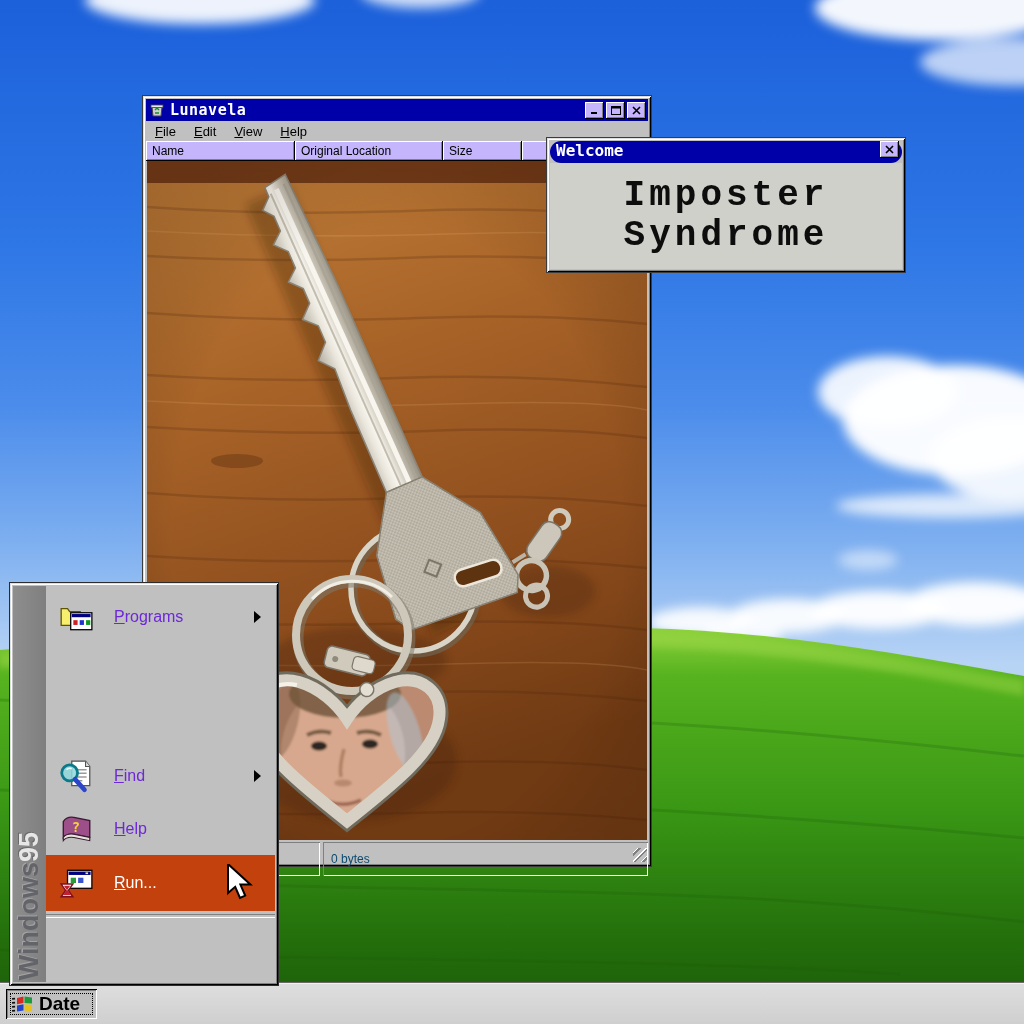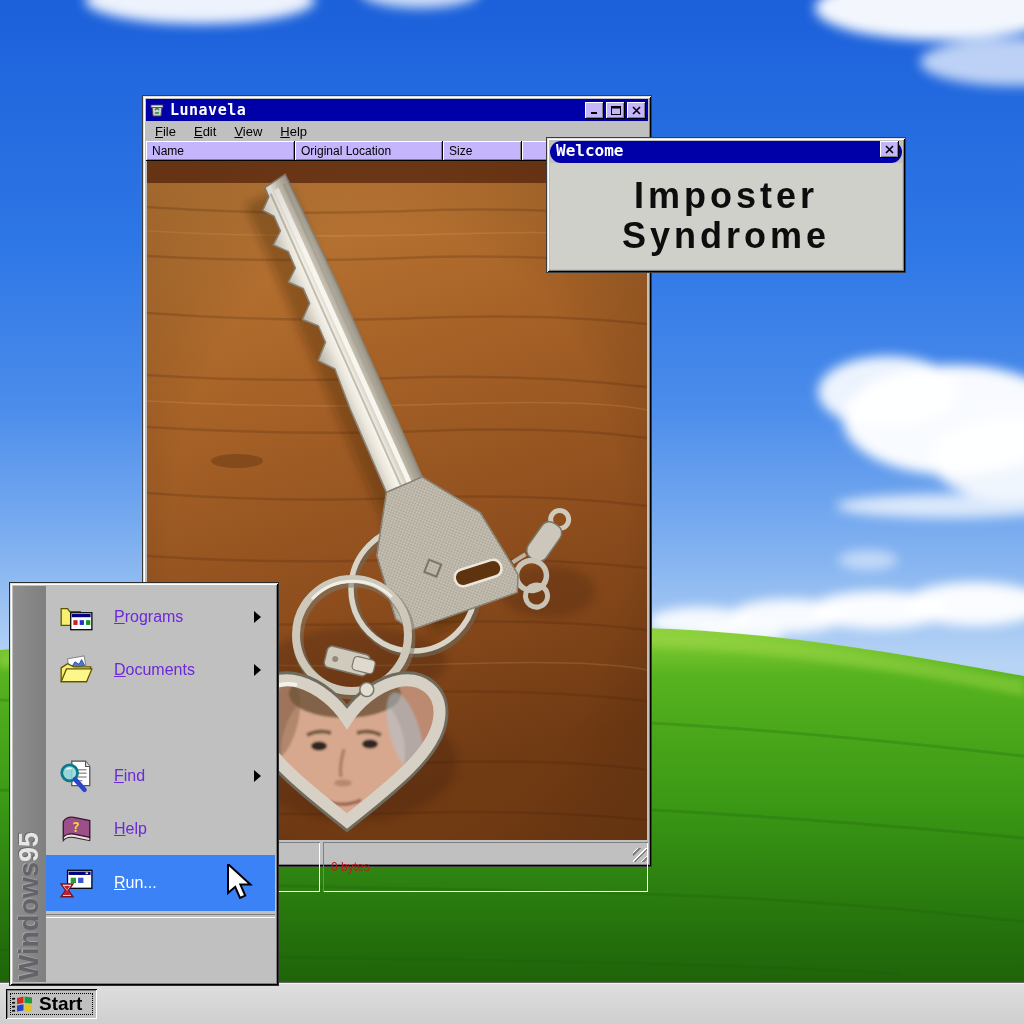--- a/index.html
+++ b/index.html
@@ -39,51 +39,51 @@
     font-family:"DejaVu Sans Mono", monospace; letter-spacing:0.5px; }
   .tb-btn { width:19px; height:17px; margin-left:2px; display:flex; align-items:center; justify-content:center; }
   #explorer-menubar { left:3px; top:25px; right:3px; height:20px; display:flex; align-items:center; font-size:13px; color:#000000; }
   .menu-item { padding:2px 9px; }
   .menu-item .ul { text-decoration:underline; }
   #explorer-headers { left:3px; top:45px; right:3px; height:20px; display:flex; }
   .col-h { height:20px; font-size:12px; color:#000; display:flex; align-items:center; padding:0 6px; }
   #col-size { justify-content:flex-end; }
   #photo-wrap { left:4px; top:65px; width:500px; height:680px; background:#8d4d1d; overflow:hidden; }
   #explorer-status { left:3px; right:3px; bottom:3px; height:21px; display:flex; gap:3px; padding-top:2px; background:#c0c0c0; }
-  .status-cell { height:18px; font-size:12px; color:#b91c1c; display:flex; align-items:center; padding:16px 8px; }
+  .status-cell { height:18px; font-size:12px; color:#0c4a6e; display:flex; align-items:center; padding:8px 8px; }
   #status-left { width:158px; }
   #status-right { flex:1; }
   #grip { right:4px; bottom:4px; width:14px; height:14px;
     background: repeating-linear-gradient(135deg, transparent 0 3px, #fff 3px 4px, #808080 4px 6px); }
 
   
   #welcome { left:547px; top:138px; width:358px; height:134px; z-index:20; outline:1px solid #3c3c3c; }
   #welcome-titlebar { left:3px; top:3px; right:3px; height:22px; background:#0000a8;
     display:flex; align-items:flex-start; padding:0 3px 0 6px;border-radius:11px; }
   #welcome-title { color:#fff; font-family:"DejaVu Sans Mono", monospace; font-weight:bold; font-size:16px; flex:1; }
   #welcome-body { left:3px; top:25px; right:3px; bottom:3px; background:#cfd0ca;
     display:flex; flex-direction:column; align-items:center; justify-content:center; }
-  .pixel-line { font-family:Liberation Sans, sans-serif; font-weight:bold; font-size:36px;
+  .pixel-line { font-family:Liberation Mono, monospace; font-weight:bold; font-size:36px;
     letter-spacing:4px; color:#0d0d0d; line-height:40px; }
 
   
   #startmenu { left:10px; top:583px; width:268px; height:402px; z-index:40; outline:1px solid #2c2c2c; }
   #startmenu-sidebar { left:3px; top:3px; bottom:3px; width:33px;
     background:linear-gradient(90deg,#8e8e8e,#7f7f7f); }
   #brand { position:absolute; bottom:2px; left:2px; writing-mode:vertical-rl; transform:rotate(180deg);
     font-weight:bold; font-size:27px; line-height:29px; }
   #brand-name { color:#63636a; text-shadow:1px -1px 0 #a3a3a3; }
   #brand-ver { color:#e6e6e6; text-shadow:1px -1px 0 #6a6a6a; font-weight:bold; }
   .sm-item { position:absolute; left:36px; right:3px; display:flex; align-items:center; color:#6d28d9; }
   .sm-icon { width:36px; height:36px; margin-left:12px; flex:0 0 36px; }
   .sm-label { font-size:16px; margin-left:20px; flex:1; }
   .sm-label .ul { text-decoration:underline; }
   .sm-arrow { width:0; height:0; border-left:7px solid #000; border-top:6px solid transparent;
     border-bottom:6px solid transparent; margin-right:14px; }
-  .sm-item.hl { background:#3b82f6; color:#fff; }
+  .sm-item.hl { background:#c2410c; color:#fff; }
   #sm-sep { position:absolute; left:36px; right:3px; height:2px;
     border-top:1px solid #808080; border-bottom:1px solid #fff; }
 
   
   #taskbar { left:0; bottom:0; width:1024px; height:40px; z-index:30;
     background:linear-gradient(180deg,#dedede,#cfcfcf); border-top:1px solid #f2f2f2;
     box-shadow:0 -1px 0 #6a6a6a; }
   #start-button { position:absolute; left:6px; top:5px; width:86px; height:30px;
     display:flex; align-items:center; padding-left:5px;
     outline:1px dotted #000; outline-offset:-5px; }
@@ -354,32 +354,20 @@
         <rect x="12" y="13" width="20" height="16" fill="#fff" stroke="#000" stroke-width="1.2"></rect>
         <rect x="13" y="14.2" width="17.8" height="3" fill="#000080"></rect>
         <rect x="14.5" y="20" width="4" height="4.5" fill="#cc2222"></rect>
         <rect x="20.5" y="20" width="4" height="4.5" fill="#2233cc"></rect>
         <rect x="26.5" y="20" width="4" height="4.5" fill="#119922"></rect>
       </svg>
       <span class="sm-label"><span></span><span class="ul">P</span><span>rograms</span></span>
       <span class="sm-arrow"></span>
     </div>
 
-    <div class="sm-item" style="top:60px;height:53px">
-      <svg class="sm-icon" viewBox="0 0 34 34">
-        <g transform="rotate(-10 18 12)">
-          <rect x="10" y="5" width="16" height="13" fill="#fff" stroke="#888" stroke-width="1"></rect>
-          <path d="M12 14 l4.5 -5 l3.5 3 l3 -4 l2 6 Z" fill="#4d79d6" stroke="#2a4f9a" stroke-width="0.8"></path>
-        </g>
-        <path d="M3 15 L9 11 L15 14 L31 14 L27 28 L3 28 Z" fill="#f8ef6f" stroke="#5d5400" stroke-width="1.2"></path>
-        <path d="M3 28 L8 16 L32 16 L27 28 Z" fill="#fdf68a" stroke="#5d5400" stroke-width="1.2"></path>
-      </svg>
-      <span class="sm-label"><span></span><span class="ul">D</span><span>ocuments</span></span>
-      <span class="sm-arrow"></span>
-    </div>
 
 
     <div class="sm-item" style="top:166px;height:53px">
       <svg class="sm-icon" viewBox="0 0 34 34">
         <path d="M13 3 L26 3 L30 8 L30 26 L13 26 Z" fill="#fff" stroke="#555" stroke-width="1.2"></path>
         <path d="M26 3 L26 8 L30 8" fill="#ddd" stroke="#555" stroke-width="1"></path>
         <g stroke="#9a9a9a" stroke-width="1.4">
           <path d="M16 11 h11 M16 14.5 h11 M16 18 h11 M16 21.5 h7"></path>
         </g>
         <circle cx="11" cy="14" r="7.5" fill="#8fd8dc" fill-opacity="0.85" stroke="#0a7a8a" stroke-width="2.6"></circle>
@@ -424,21 +412,21 @@
           <rect x="1" y="5" width="3" height="1.6" transform="rotate(-6 2 5)"></rect>
           <rect x="1" y="9" width="3" height="1.6" transform="rotate(-6 2 9)"></rect>
           <rect x="1" y="13" width="3" height="1.6" transform="rotate(-6 2 13)"></rect>
           <rect x="1" y="17" width="3" height="1.6" transform="rotate(-6 2 17)"></rect>
         </g>
         <polygon points="6,5 12.5,3.6 12.5,10 6,11.2" fill="#d42a20"></polygon>
         <polygon points="13.5,3.5 21,4.4 21,10.6 13.5,10" fill="#1f9a3a"></polygon>
         <polygon points="6,12.4 12.5,11.2 12.5,17.6 6,18.6" fill="#2244cc"></polygon>
         <polygon points="13.5,11.3 21,11.8 21,18 13.5,17.7" fill="#e8c21a"></polygon>
       </svg>
-      <span id="start-label">Start</span>
+      <span id="start-label">Date</span>
     </div>
   </div>
 
   <svg id="cursor" class="abs" width="30" height="36" viewBox="0 0 15 18">
     <path d="M1,0 L1,14.5 L4.6,11.4 L7,17 L9.6,15.8 L7.2,10.3 L12.2,10.3 Z" fill="#fff" stroke="#000" stroke-width="1"></path>
   </svg>
 
 </div>
 
 </body></html>

